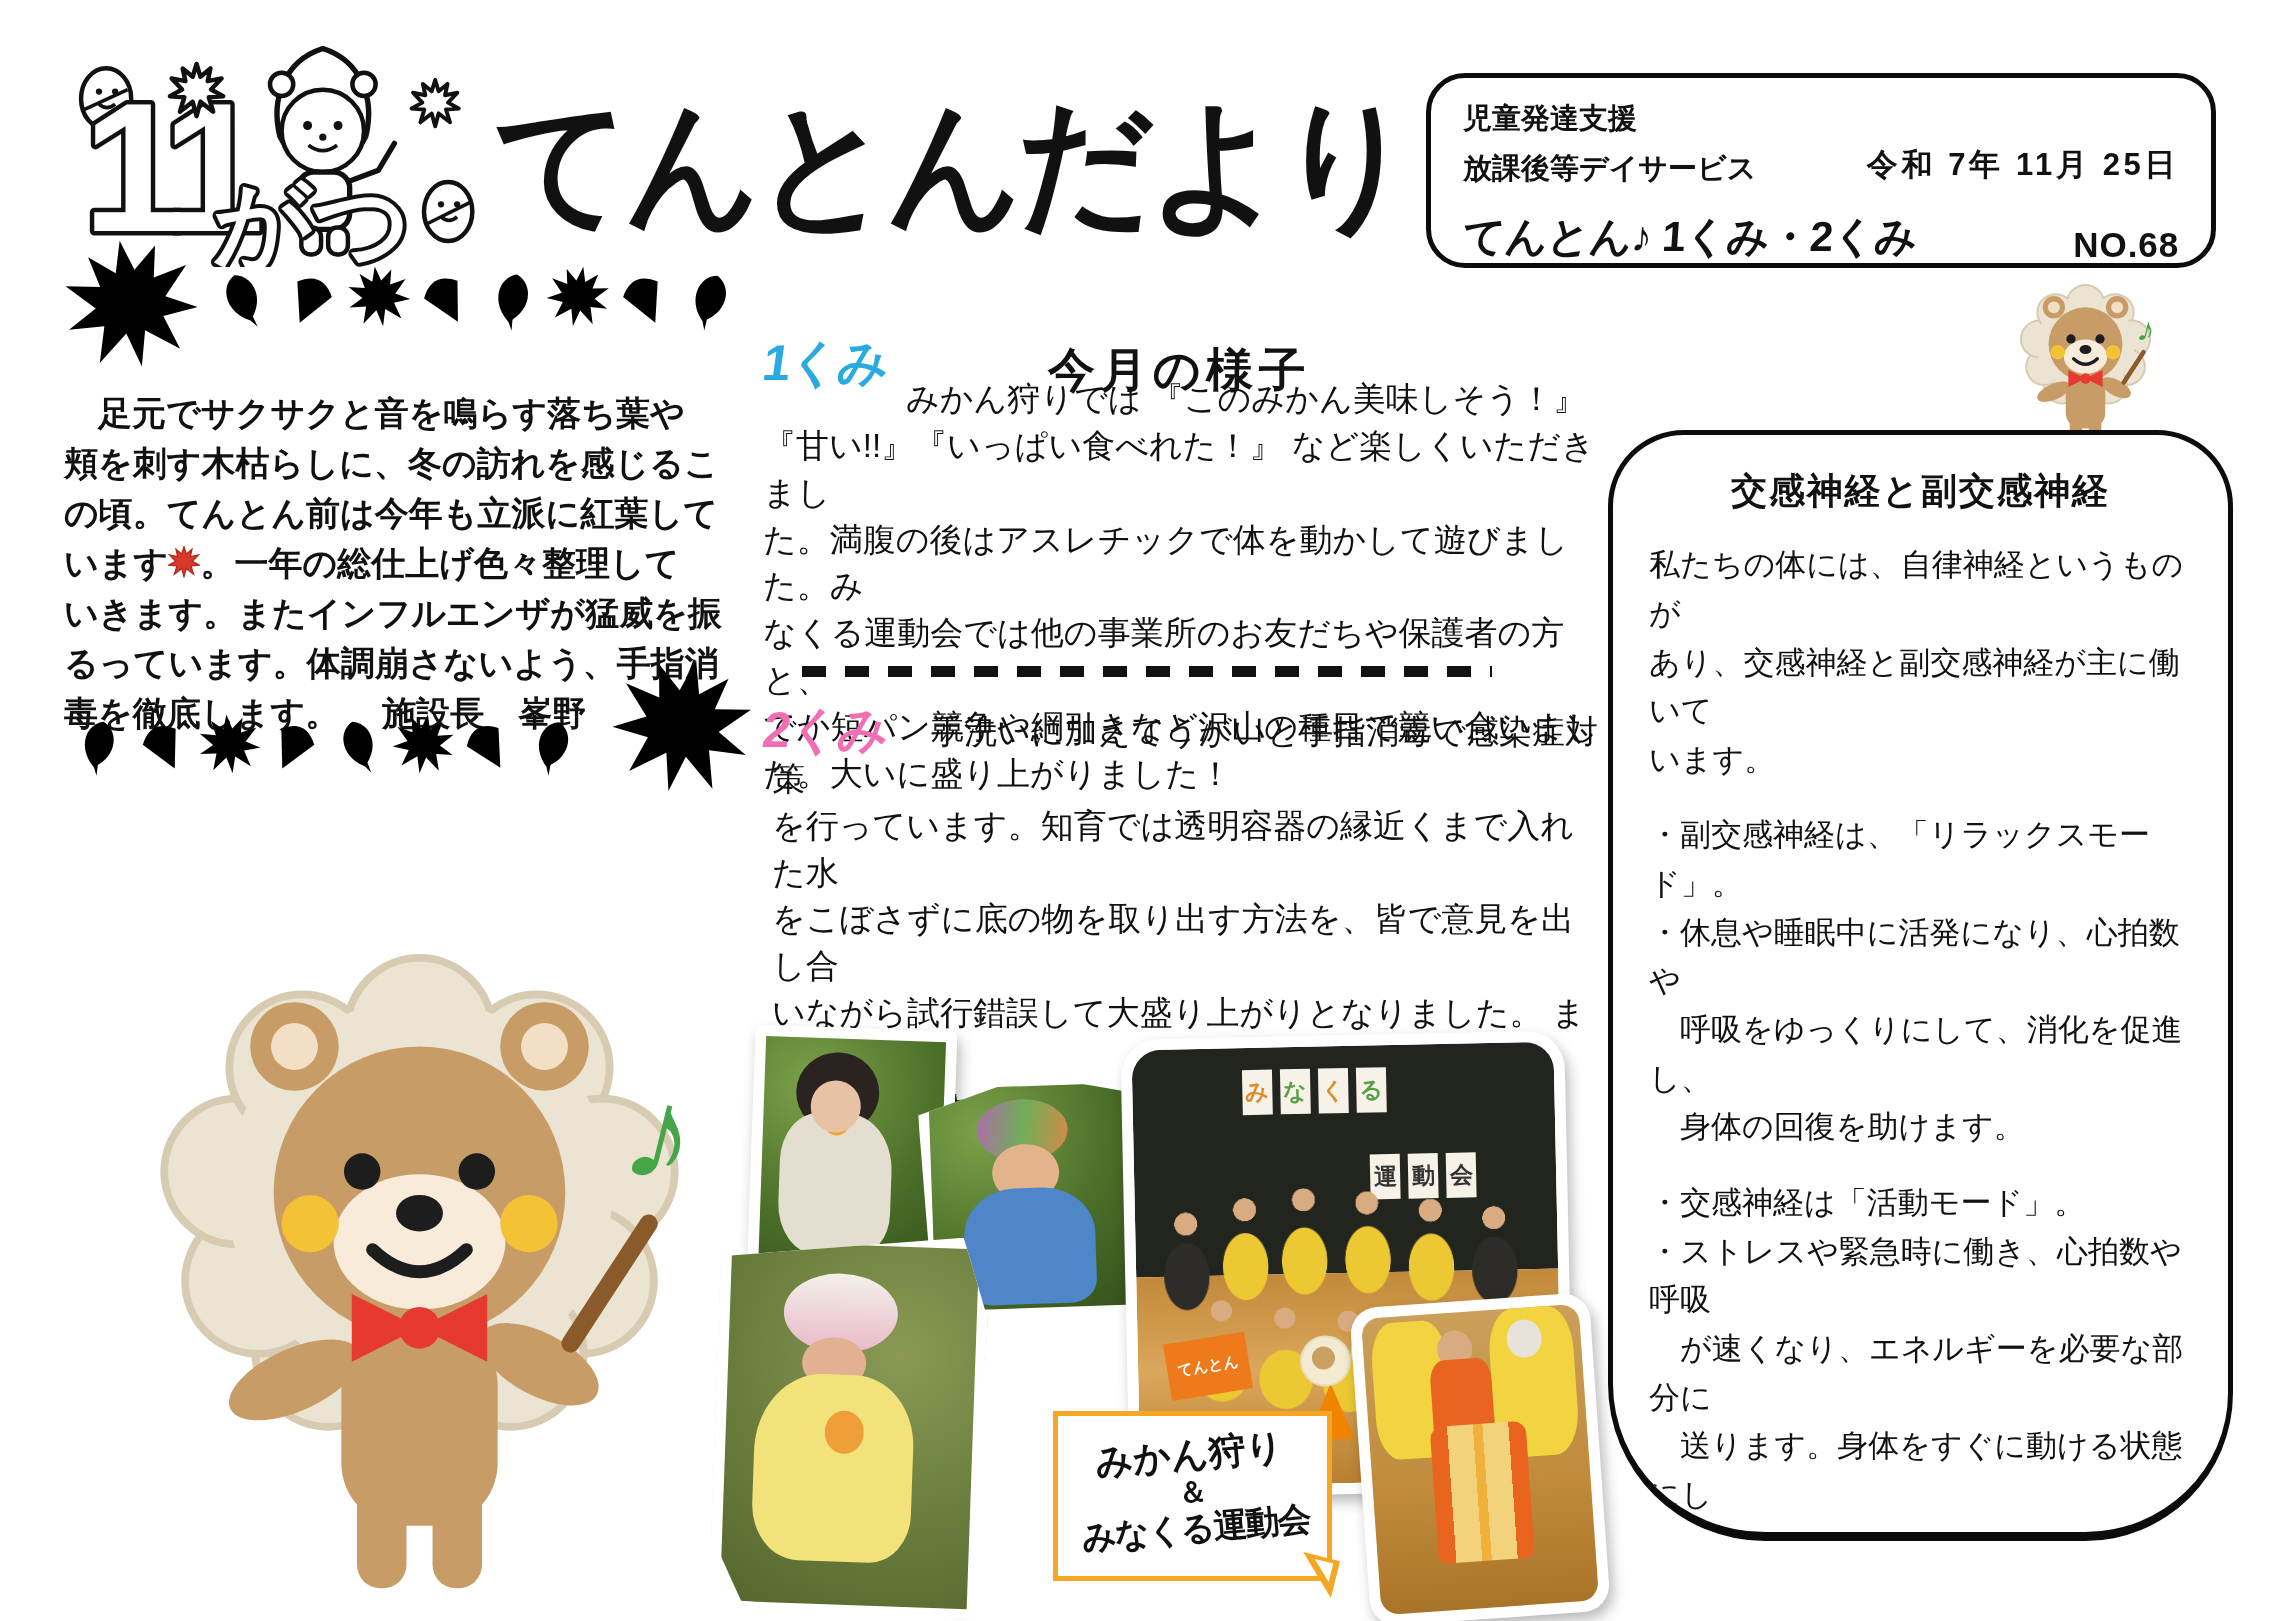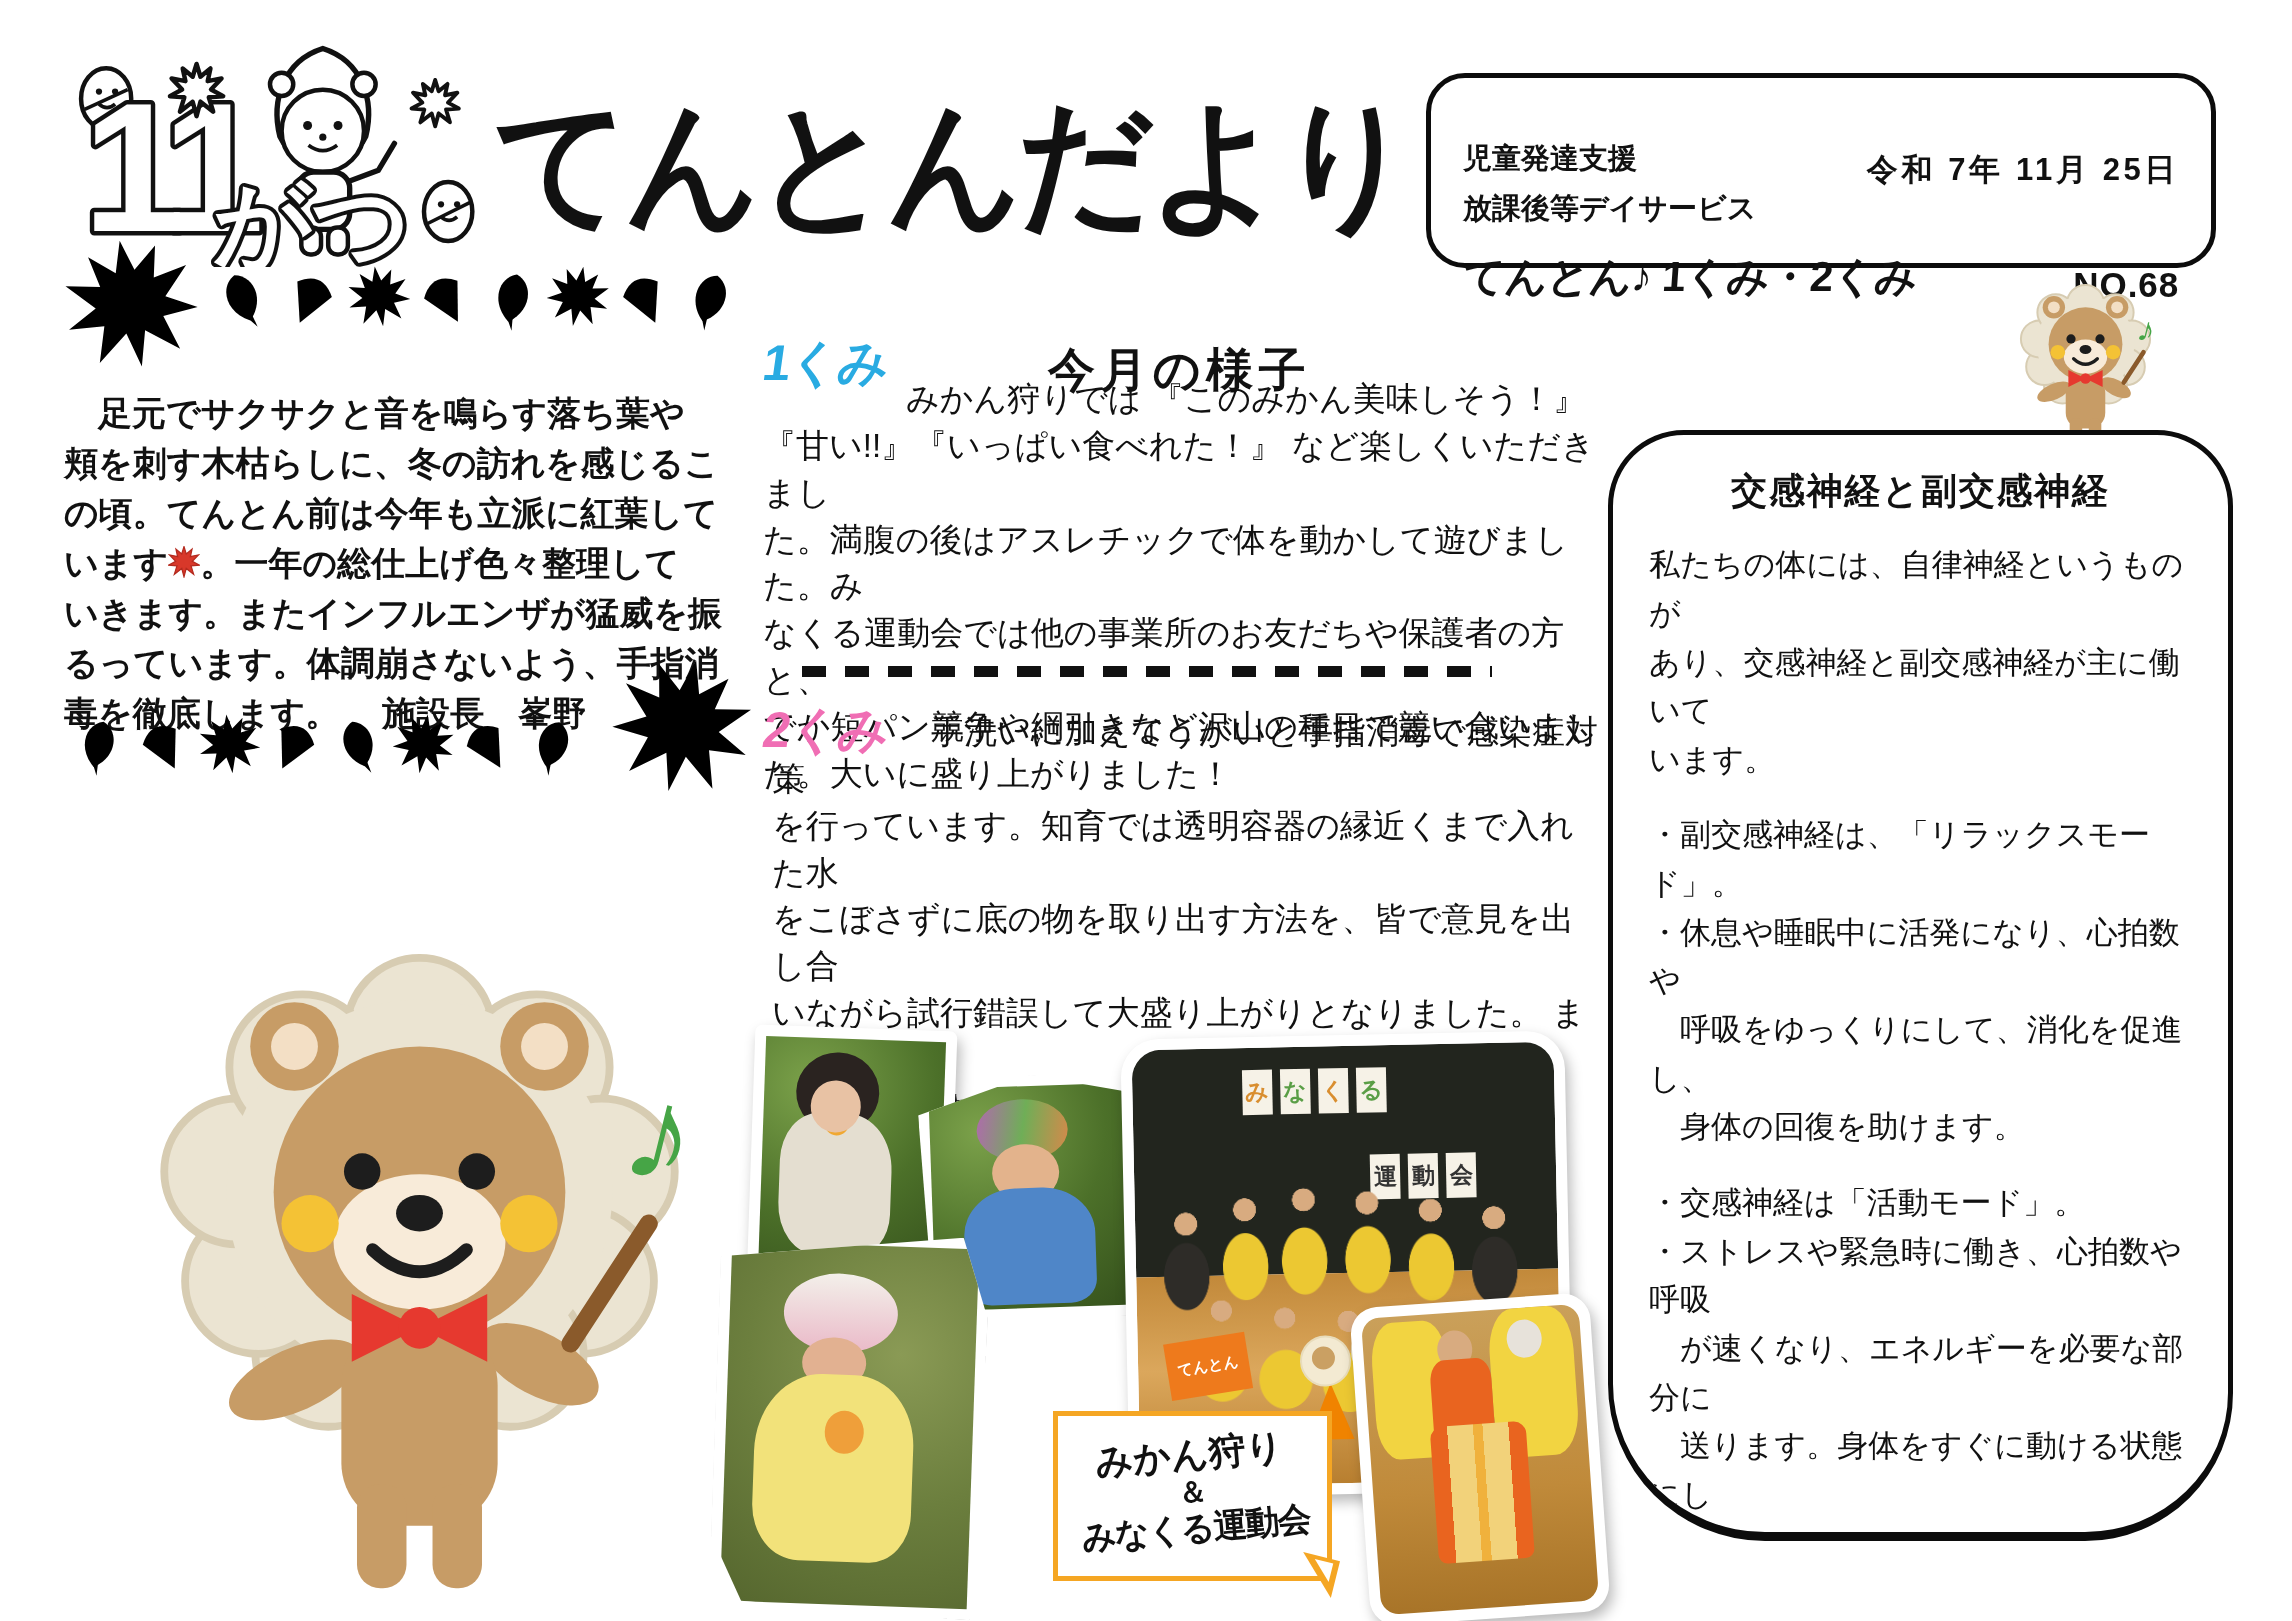--- a/index.html
+++ b/index.html
@@ -6,21 +6,21 @@
   #page{position:relative;width:2293px;height:1622px;background:#ffffff;overflow:hidden;
         font-family:"Liberation Sans",sans-serif;color:#111;}
   .abs{position:absolute;}
 
   
   .nov-logo{left:72px;top:36px;width:430px;height:231px;}
   .main-title{left:494px;top:68px;width:896px;height:192px;font-size:134px;font-weight:900;
               letter-spacing:-6.3px;white-space:nowrap;transform:scaleY(1.06);line-height:192px;}
   .info-box{left:1426px;top:73px;width:790px;height:195px;border:5.4px solid #0c0c0c;border-radius:39px;
             box-sizing:border-box;padding:21.5px 32px 14.3px;background:#fff;}
-  .info-row{display:flex;justify-content:space-between;align-items:flex-start;margin-top:40px;}
+  .info-row{display:flex;justify-content:space-between;align-items:flex-end;}
   .svc{font-size:29px;font-weight:700;line-height:1.25;}
   .date{font-size:31px;font-weight:700;letter-spacing:3.6px;margin-top:9px;}
   .info-bottom{display:flex;justify-content:space-between;align-items:flex-end;margin-top:23px;}
   .class-line{font-size:42px;font-weight:900;letter-spacing:-0.9px;transform:skewX(-4deg);}
   .issue-no{font-size:35px;font-weight:700;letter-spacing:0.9px;}
 
   
   svg.leaf{position:absolute;}
   .inline-maple{display:inline-block;width:32px;height:32px;vertical-align:-3.6px;}
   .inline-maple .ln{fill:#d8382a;stroke:#b42a1e;stroke-width:4;}

